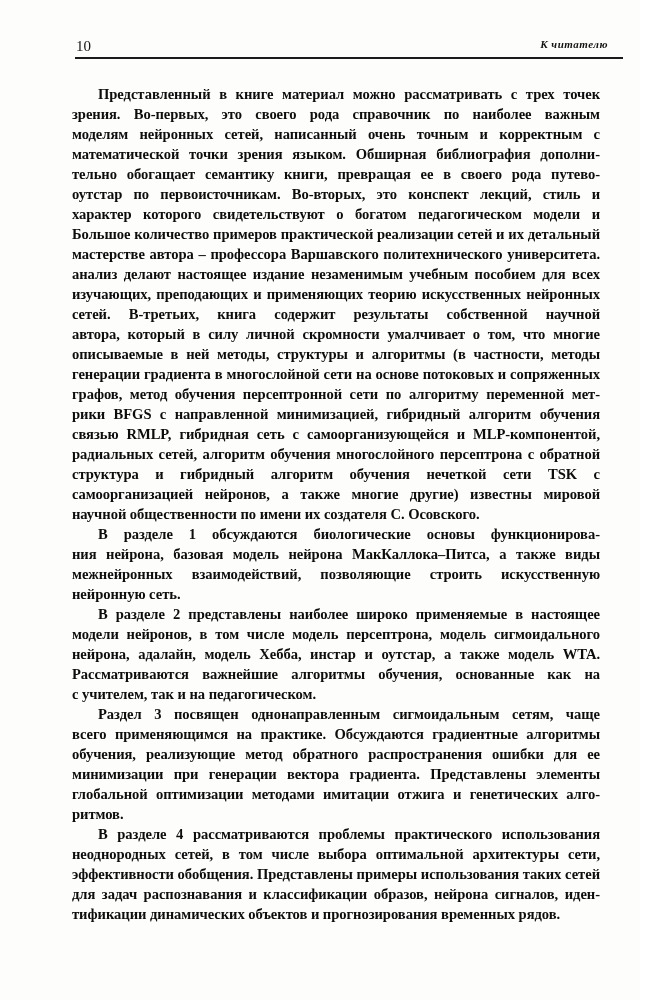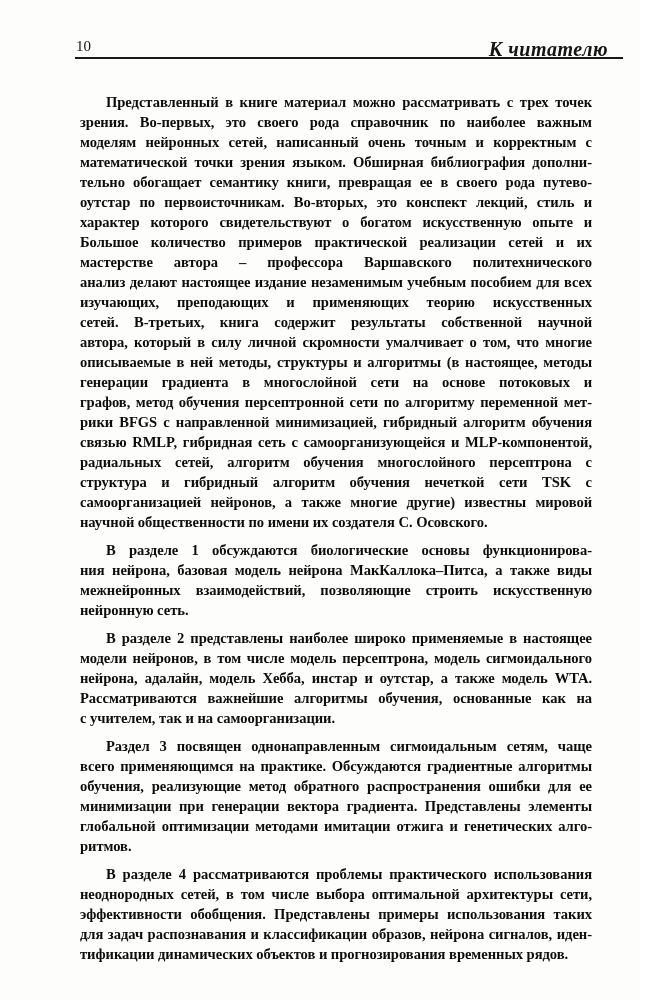--- a/index.html
+++ b/index.html
@@ -21,21 +21,21 @@
     left: 76px;
     top: 38px;
     font-size: 15px;
     font-weight: 400;
     color: #141414;
   }
   .page-header-title {
     position: absolute;
     right: 32px;
     top: 38px;
-    font-size: 20px;
+    font-size: 11px;
     font-style: italic;
     font-weight: 700;
     letter-spacing: 0.5px;
     color: #141414;
   }
   .header-rule {
     position: absolute;
     left: 75px;
     top: 57px;
     width: 548px;
@@ -47,21 +47,21 @@
     left: 72px;
     top: 84px;
     width: 528px;
     font-size: 14.6px;
     font-weight: 700;
     line-height: 20px;
     letter-spacing: -0.05px;
     color: #0d0d0d;
   }
   .para {
-    margin: 8px;
+    margin: 0;
   }
   .tline {
     height: 20px;
     overflow: hidden;
     text-align: justify;
     text-align-last: justify;
     -moz-text-align-last: justify;
   }
   .tline.first {
     text-indent: 26px;
@@ -79,49 +79,49 @@
   <div class="page-header-title">К читателю</div>
   <div class="header-rule"></div>
   <div class="page-body">
       <div class="para">
         <div class="tline first">Представленный в книге материал можно рассматривать с трех точек</div>
         <div class="tline">зрения. Во-первых, это своего рода справочник по наиболее важным</div>
         <div class="tline">моделям нейронных сетей, написанный очень точным и корректным с</div>
         <div class="tline">математической точки зрения языком. Обширная библиография дополни-</div>
         <div class="tline">тельно обогащает семантику книги, превращая ее в своего рода путево-</div>
         <div class="tline">оутстар по первоисточникам. Во-вторых, это конспект лекций, стиль и</div>
-        <div class="tline">характер которого свидетельствуют о богатом искусственную опыте и</div>
+        <div class="tline">характер которого свидетельствуют о богатом педагогическом модели и</div>
         <div class="tline">Большое количество примеров практической реализации сетей и их детальный</div>
         <div class="tline">мастерстве автора – профессора Варшавского политехнического университета.</div>
         <div class="tline">анализ делают настоящее издание незаменимым учебным пособием для всех</div>
         <div class="tline">изучающих, преподающих и применяющих теорию искусственных нейронных</div>
         <div class="tline">сетей. В-третьих, книга содержит результаты собственной научной деятельности</div>
         <div class="tline">автора, который в силу личной скромности умалчивает о том, что многие</div>
-        <div class="tline">описываемые в ней методы, структуры и алгоритмы (в настоящее, методы</div>
+        <div class="tline">описываемые в ней методы, структуры и алгоритмы (в частности, методы</div>
         <div class="tline">генерации градиента в многослойной сети на основе потоковых и сопряженных</div>
         <div class="tline">графов, метод обучения персептронной сети по алгоритму переменной мет-</div>
         <div class="tline">рики BFGS с направленной минимизацией, гибридный алгоритм обучения</div>
         <div class="tline">связью RMLP, гибридная сеть с самоорганизующейся и MLP-компонентой,</div>
         <div class="tline">радиальных сетей, алгоритм обучения многослойного персептрона с обратной</div>
         <div class="tline">структура и гибридный алгоритм обучения нечеткой сети TSK с</div>
         <div class="tline">самоорганизацией нейронов, а также многие другие) известны мировой</div>
         <div class="tline lastline">научной общественности по имени их создателя С. Осовского.</div>
       </div>
       <div class="para">
         <div class="tline first">В разделе 1 обсуждаются биологические основы функционирова-</div>
         <div class="tline">ния нейрона, базовая модель нейрона МакКаллока–Питса, а также виды</div>
         <div class="tline">межнейронных взаимодействий, позволяющие строить искусственную</div>
         <div class="tline lastline">нейронную сеть.</div>
       </div>
       <div class="para">
         <div class="tline first">В разделе 2 представлены наиболее широко применяемые в настоящее время</div>
         <div class="tline">модели нейронов, в том числе модель персептрона, модель сигмоидального</div>
         <div class="tline">нейрона, адалайн, модель Хебба, инстар и оутстар, а также модель WTA.</div>
         <div class="tline">Рассматриваются важнейшие алгоритмы обучения, основанные как на обучении</div>
-        <div class="tline lastline">с учителем, так и на самоорганизации.</div>
+        <div class="tline lastline">с учителем, так и на педагогическом.</div>
       </div>
       <div class="para">
         <div class="tline first">Раздел 3 посвящен однонаправленным сигмоидальным сетям, чаще</div>
         <div class="tline">всего применяющимся на практике. Обсуждаются градиентные алгоритмы</div>
         <div class="tline">обучения, реализующие метод обратного распространения ошибки для ее</div>
         <div class="tline">минимизации при генерации вектора градиента. Представлены элементы</div>
         <div class="tline">глобальной оптимизации методами имитации отжига и генетических алго-</div>
         <div class="tline lastline">ритмов.</div>
       </div>
       <div class="para">

